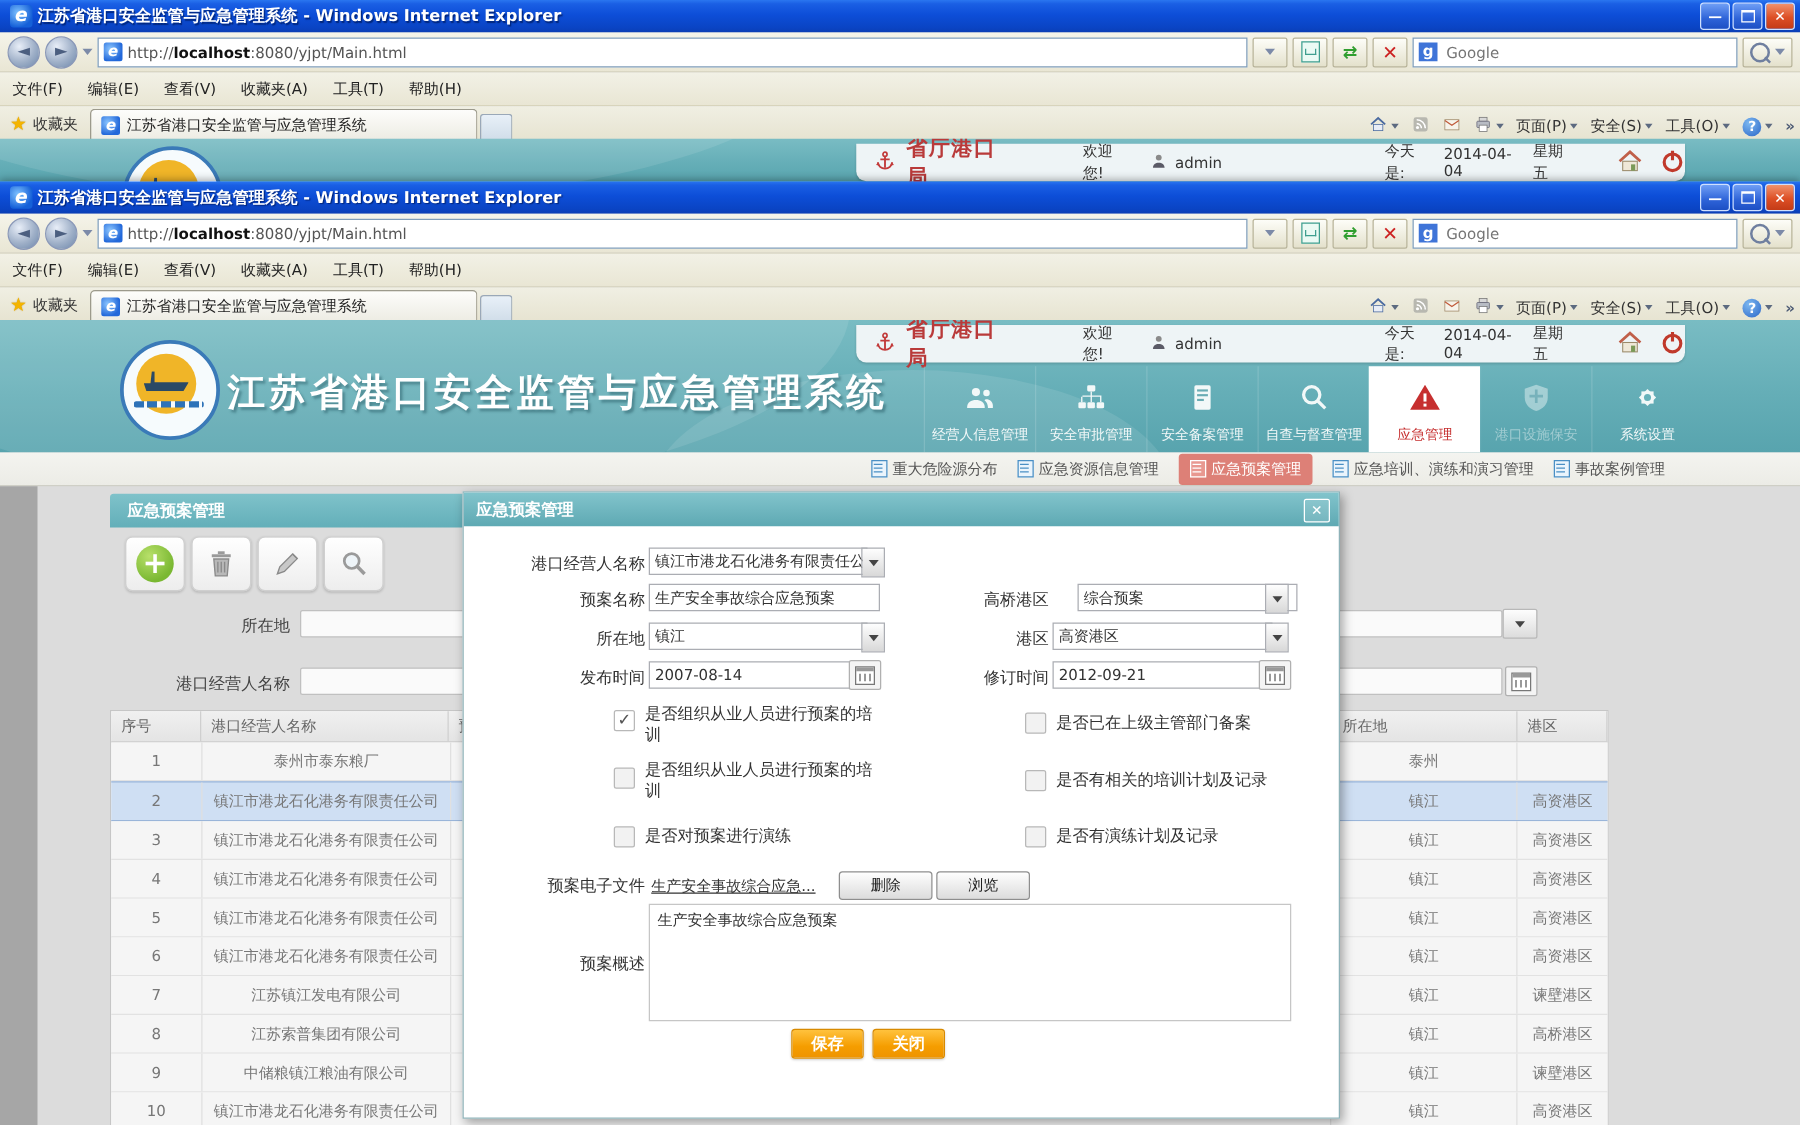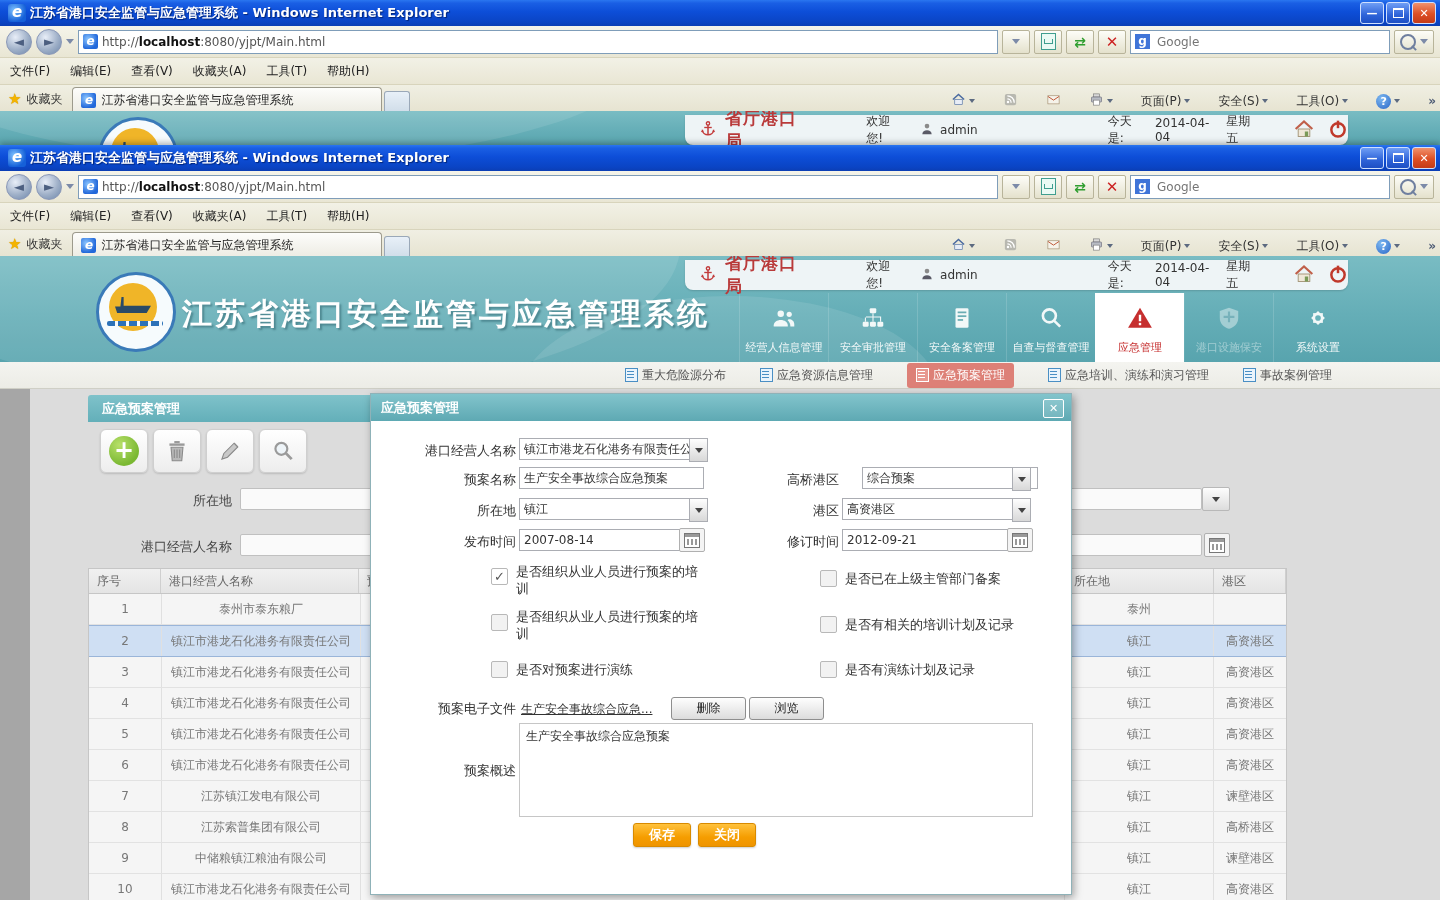--- a/index.html
+++ b/index.html
@@ -40,21 +40,21 @@
   .mag:after{content:"";position:absolute;width:6px;height:2px;background:#6f7f9f;transform:rotate(45deg);left:9px;top:11px;}
   .menurow{height:26px;background:linear-gradient(180deg,#f2f1e6,#e9e6d4);display:flex;align-items:center;gap:2px;
     padding:0 1px;border-bottom:1px solid #d8d4bc;}
   .menuitem{font-size:12px;color:#222;padding:3px 9px;}
   .favrow{height:28px;background:linear-gradient(180deg,#f0efe3,#e6e3d0);display:flex;align-items:flex-end;position:relative;border-bottom:1px solid #c9c5aa;}
   .favbtn{display:flex;align-items:center;gap:5px;font-size:12px;color:#333;padding:0 10px 5px 8px;}
   .star{color:#f4b400;font-size:15px;text-shadow:0 0 1px #b98700;}
   .tab{width:292px;height:25px;background:linear-gradient(180deg,#fdfdfb,#ecebe2);border:1px solid #9c9a8c;border-bottom:none;
     border-radius:4px 4px 0 0;display:flex;align-items:center;gap:5px;padding:0 8px;font-size:12px;color:#222;}
   .tabstub{width:24px;height:21px;background:linear-gradient(180deg,#e8f0f8,#cfdce8);border:1px solid #9aa8b8;border-bottom:none;border-radius:3px 3px 0 0;margin-left:2px;}
-  .cmdbar{position:absolute;right:4px;bottom:3px;display:flex;align-items:center;gap:28px;font-size:12px;color:#333;}
+  .cmdbar{position:absolute;right:4px;bottom:3px;display:flex;align-items:center;gap:10px;font-size:12px;color:#333;}
   .cmditem{display:flex;align-items:center;gap:3px;}
   .scaret{width:0;height:0;border-left:3px solid transparent;border-right:3px solid transparent;border-top:4px solid #5c6a80;}
   .chev{color:#4c5a74;font-weight:bold;}
   
   .pagehead-bg{position:absolute;left:0;width:100%;background:linear-gradient(180deg,#79bcc3 0%,#65aeb7 55%,#58a4ae 100%);overflow:hidden;}
   .swoosh{position:absolute;border-radius:50%;background:rgba(255,255,255,0.10);}
   .whitebar{position:absolute;background:#eef4f6;border-radius:0 0 8px 8px;display:flex;align-items:center;font-size:12px;color:#333;box-shadow:0 1px 2px rgba(0,0,0,0.15);}
   .anchor-ico{color:#c23b3b;font-weight:bold;}
   .bureau{color:#b93a3a;font-weight:bold;font-size:17px;letter-spacing:1px;}
   .logo-circle{position:absolute;width:74px;height:74px;border-radius:50%;background:#f6fbfd;border:3px solid #3a7ab8;overflow:hidden;}
@@ -64,21 +64,21 @@
   .sys-title{position:absolute;color:#fff;font-size:30px;font-weight:bold;letter-spacing:3px;text-shadow:2px 2px 2px rgba(30,80,90,.45);white-space:nowrap;}
   
   .mainnav{position:absolute;display:flex;align-items:flex-end;}
   .nav-item{width:88px;height:62px;display:flex;flex-direction:column;align-items:center;justify-content:flex-end;gap:5px;
     color:#f2f8f8;padding-bottom:7px;border-left:1px solid rgba(255,255,255,.15);}
   .nav-item svg{width:26px;height:26px;}
   .nav-label{font-size:11px;white-space:nowrap;}
   .nav-item.active{background:#fff;color:#c62f2f;}
   .nav-item.disabled{opacity:.45;}
   
-  .subnav{position:absolute;left:0;width:100%;height:27px;background:linear-gradient(180deg,#f4f4f0,#ecece6);display:flex;align-items:center;justify-content:flex-end;gap:34px;padding-right:108px;box-sizing:border-box;border-bottom:1px solid #cfcfc6;}
+  .subnav{position:absolute;left:0;width:100%;height:27px;background:linear-gradient(180deg,#f4f4f0,#ecece6);display:flex;align-items:center;justify-content:flex-end;gap:16px;padding-right:108px;box-sizing:border-box;border-bottom:1px solid #cfcfc6;}
   .sub-item{display:flex;align-items:center;gap:4px;font-size:12px;color:#555;white-space:nowrap;}
   .sub-ico{width:11px;height:12px;border:1px solid #4a8fc4;background:#eaf4fc;position:relative;}
   .sub-ico:after{content:"";position:absolute;left:1px;top:2px;width:7px;height:1px;background:#4a8fc4;box-shadow:0 3px 0 #4a8fc4,0 6px 0 #4a8fc4;}
   .sub-item.active{background:#dd8077;color:#fff;padding:4px 9px;border-radius:3px;}
   .sub-item.active .sub-ico{border-color:#fff;background:#e89890;}
   .sub-item.active .sub-ico:after{background:#fff;box-shadow:0 3px 0 #fff,0 6px 0 #fff;}
   
   .leftband{position:absolute;left:0;width:30px;background:#a6a6a6;}
   .panel-title{position:absolute;background:linear-gradient(180deg,#7fc2ca,#63afb9);color:#fff;font-size:13px;font-weight:bold;
     display:flex;align-items:center;padding-left:14px;border-radius:3px 3px 0 0;}

